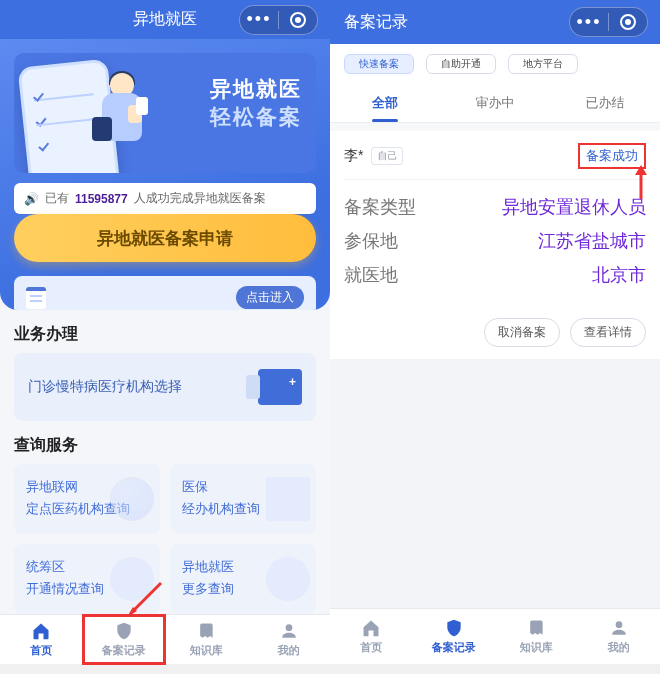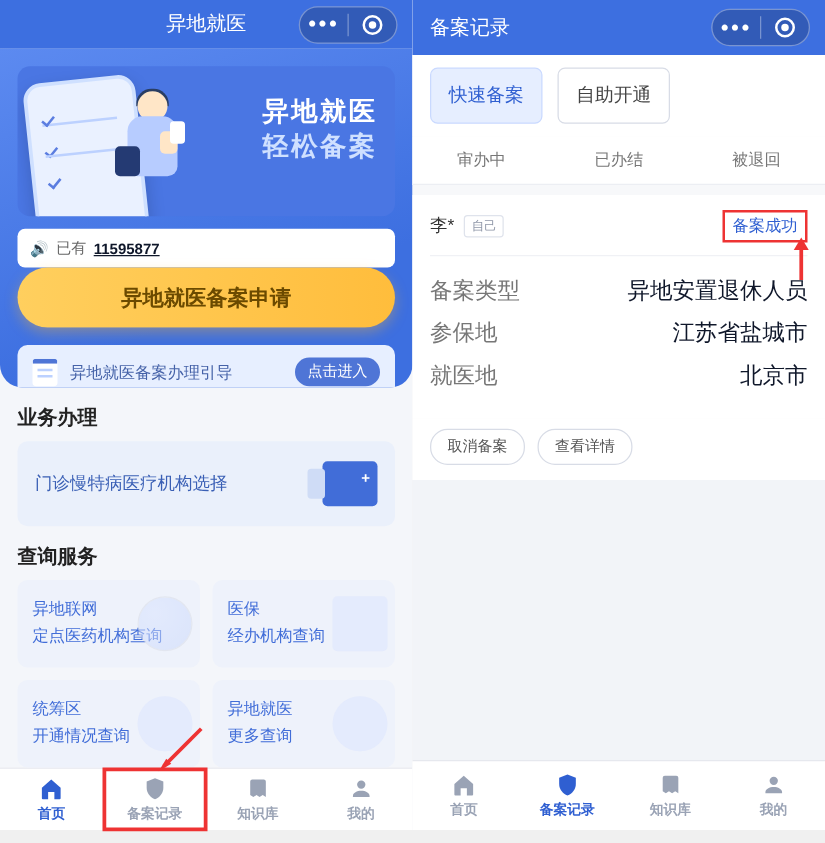--- a/index.html
+++ b/index.html
@@ -57,21 +57,21 @@
   .person { position:absolute; left:80px; top:20px; width:58px; height:90px; }
   .person .head{ width:24px;height:24px;background:#ffe6c7;border-radius:50%;position:absolute;left:16px;top:0; }
   .person .hair{ width:26px;height:14px;background:#2a3e63;border-radius:12px 12px 0 0;position:absolute;left:15px;top:-2px; }
   .person .body{ position:absolute;top:20px;left:8px;width:40px;height:48px;background:#b7ccff;border-radius:12px 12px 8px 8px; }
   .person .bag{ position:absolute;top:44px;left:-2px;width:20px;height:24px;background:#243a73;border-radius:4px; }
   .person .hand{ position:absolute;top:32px;left:34px;width:14px;height:18px;background:#ffe6c7;border-radius:4px; }
   .person .card{ position:absolute;top:24px;left:42px;width:12px;height:18px;background:#fff;border-radius:3px; }
 
   .stat-row { background:#fff; color:#666; font-size:12px; border-radius:6px; padding:7px 10px; display:flex; align-items:center; gap:6px; }
   .speaker { color:#ffb300; font-size:12px; }
-  .stat-num { color:#0f172a; font-weight:600;text-decoration:underline; }
+  .stat-num { color:#4c1d95; font-weight:600; }
 
   .apply-btn {
     height:48px; background:linear-gradient(90deg,#ffcf5e,#ffbd3c);
     border-radius:28px; display:flex; align-items:center; justify-content:center;
     font-size:17px; font-weight:600; color:#6b4a00;
     box-shadow:0 4px 10px rgba(255,180,40,.35);
   }
 
   .guide-row {
     margin-top:14px; background:#e7efff; border-radius:8px; padding:10px 12px;
@@ -109,41 +109,41 @@
     font-weight:bold;
   }
   .tab { flex:1; display:flex; flex-direction:column; align-items:center; justify-content:center; gap:2px; color:#9aa3b5; font-size:11px; }
   .tab.active { color:#2f5fd1; }
   .tab svg { width:20px; height:20px; }
 
   .red-box { outline:3px solid #e33; outline-offset:-2px; position:relative; }
 
   
   .pill-row { display:flex; gap:12px; padding:10px 14px; background:#fff; }
-  .pill { flex:0 0 auto; padding:12px 14px; border-radius:6px; font-size:15px; color:#444; border:1px solid #d8dce6; background:#fff; }
+  .pill { flex:0 0 auto; padding:2px 14px; border-radius:6px; font-size:10px; color:#444; border:1px solid #d8dce6; background:#fff; }
   .pill.sel { background:#e6eeff; border-color:#c9d9ff; color:#2f5fd1; }
 
   .tabs2 { display:flex; background:#fff; border-bottom:1px solid #eceef3; }
   .tabs2 .t { flex:1; text-align:center; padding:10px 0; font-size:13px; color:#777; position:relative; }
   .tabs2 .t.sel { color:#2f5fd1; font-weight:600; }
   .tabs2 .t.sel::after { content:""; position:absolute; bottom:0; left:50%; transform:translateX(-50%); width:26px; height:3px; background:#2f5fd1; border-radius:2px; }
 
   .record {
     background:#fff; margin-top:8px; padding:12px 14px 12px;
   }
   .rec-head { display:flex; align-items:center; gap:8px; padding-bottom:10px; border-bottom:1px solid #f0f1f5; }
   .rec-name { font-size:14px; color:#333; }
   .tag-self { font-size:10px; color:#8f97a8; border:1px solid #dfe3ec; padding:1px 5px; border-radius:3px; }
   .rec-status { margin-left:auto; font-size:13px; color:#2f5fd1; border:2px solid #e33; padding:2px 6px; }
 
   .rec-rows { padding:10px 0 6px; }
   .rec-row { display:flex; justify-content:space-between; font-size:18px; color:#777; padding:5px 0; }
-  .rec-row .v { color:#0f172a; }
-
-  .rec-actions { display:flex; gap:10px; padding:8px 14px 12px; background:#fff; }
+  .rec-row .v { color:#6d28d9; }
+
+  .rec-actions { display:flex; justify-content:flex-end; gap:10px; padding:8px 14px 12px; background:#fff; }
   .act-btn { padding:5px 13px; border:1px solid #d8dce6; border-radius:14px; font-size:12px; color:#555; background:#fff; }
 
   .right-body { flex:1; background:#f2f4f8; }
 
   
   .arrow-svg { position:absolute; pointer-events:none; }
 </style>
 </head>
 <body>
 
@@ -179,25 +179,25 @@
       </div>
       <div class="hero-text">
         <div class="l1">异地就医</div>
         <div class="l2">轻松备案</div>
       </div>
     </div>
     <div class="stat-row">
       <span class="speaker">🔊</span>
       <span>已有</span>
       <span class="stat-num">11595877</span>
+      <span>人成功完成异地就医备案</span>
     </div>
     <div class="apply-btn">异地就医备案申请</div>
     <div class="guide-row">
       <div class="guide-icon"></div>
-      <span>异地就医备案办理引导</span>
       <span class="guide-pill">点击进入</span>
     </div>
   </div>
 
   <div class="section-title">业务办理</div>
   <div class="card1">
     <span>门诊慢特病医疗机构选择</span>
     <div class="card1-icon">
         <span class="plus">+</span>
       </div>
@@ -269,26 +269,27 @@
       <div class="cap-divider"></div>
       <div class="cap-btn">
           <span class="target"></span>
         </div>
     </div>
   </div>
 
   <div class="pill-row">
     <div class="pill sel">快速备案</div>
     <div class="pill">自助开通</div>
+    <div class="pill">地方平台</div>
   </div>
 
   <div class="tabs2">
+    <div class="t sel">全部</div>
     <div class="t">审办中</div>
     <div class="t">已办结</div>
-    <div class="t">被退回</div>
   </div>
 
   <div class="record" style="position:relative">
     <div class="rec-head">
       <span class="rec-name">李*</span>
       <span class="tag-self">自己</span>
       <span class="rec-status">备案成功</span>
     </div>
     <svg class="arrow-svg" style="right:8px;top:30px;width:22px;height:40px" viewBox="0 0 22 40">
       <path d="M11 38 L11 10" stroke="#e33" stroke-width="3" fill="none"></path>

